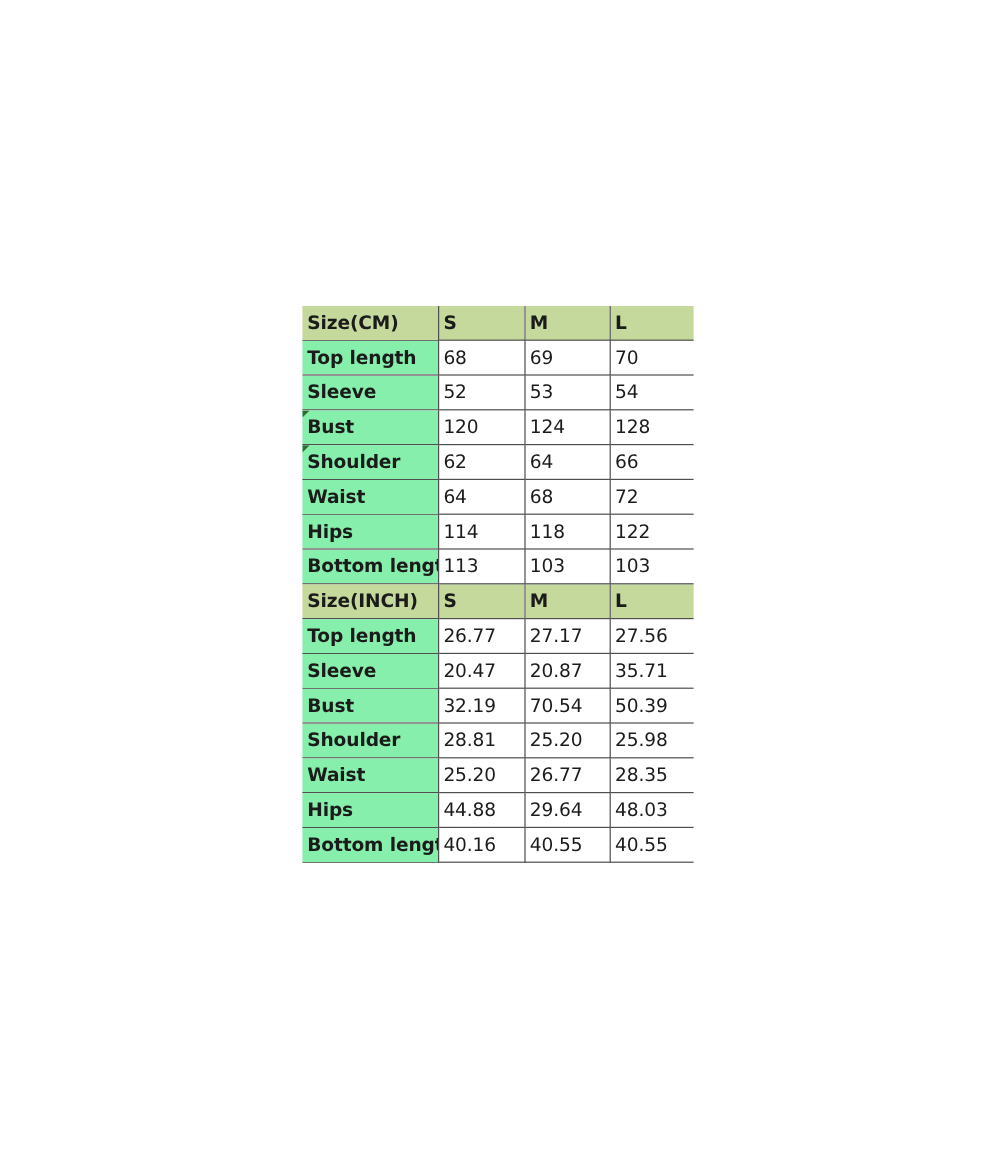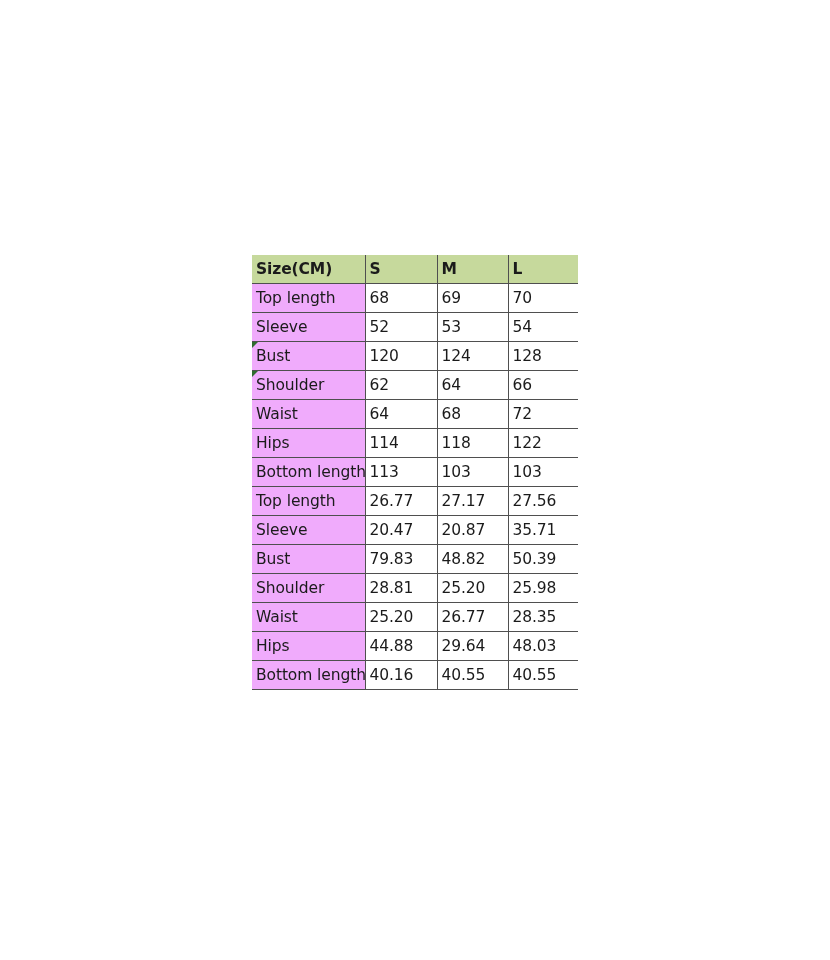--- a/index.html
+++ b/index.html
@@ -52,22 +52,22 @@
     border-right: 1px solid #4f4f4f;
     background: #ffffff;
     box-sizing: border-box;
   }
 
   
   table.size-table td.last { border-right: none; }
 
   
   table.size-table td.label {
-    background: #f0abfc;
-    font-weight: 400;
+    background: #86efac;
+    font-weight: 700;
     position: relative;
   }
 
   
   table.size-table tr.section-head td {
     background: #c6d99c;
     font-weight: 600;
   }
   table.size-table tr.section-head td.label {
     font-weight: 600;
@@ -138,36 +138,42 @@
           <td class="">114</td>
           <td class="">118</td>
           <td class="last">122</td>
         </tr>
         <tr>
           <td class="label">Bottom length</td>
           <td class="">113</td>
           <td class="">103</td>
           <td class="last">103</td>
         </tr>
+        <tr class="section-head">
+          <td class="label">Size(INCH)</td>
+          <td>S</td>
+          <td>M</td>
+          <td class=" last">L</td>
+        </tr>
         <tr>
           <td class="label">Top length</td>
           <td class="">26.77</td>
           <td class="">27.17</td>
           <td class="last">27.56</td>
         </tr>
         <tr>
           <td class="label">Sleeve</td>
           <td class="">20.47</td>
           <td class="">20.87</td>
           <td class="last">35.71</td>
         </tr>
         <tr>
           <td class="label">Bust</td>
-          <td class="">79.83</td>
-          <td class="">48.82</td>
+          <td class="">32.19</td>
+          <td class="">70.54</td>
           <td class="last">50.39</td>
         </tr>
         <tr>
           <td class="label">Shoulder</td>
           <td class="">28.81</td>
           <td class="">25.20</td>
           <td class="last">25.98</td>
         </tr>
         <tr>
           <td class="label">Waist</td>

